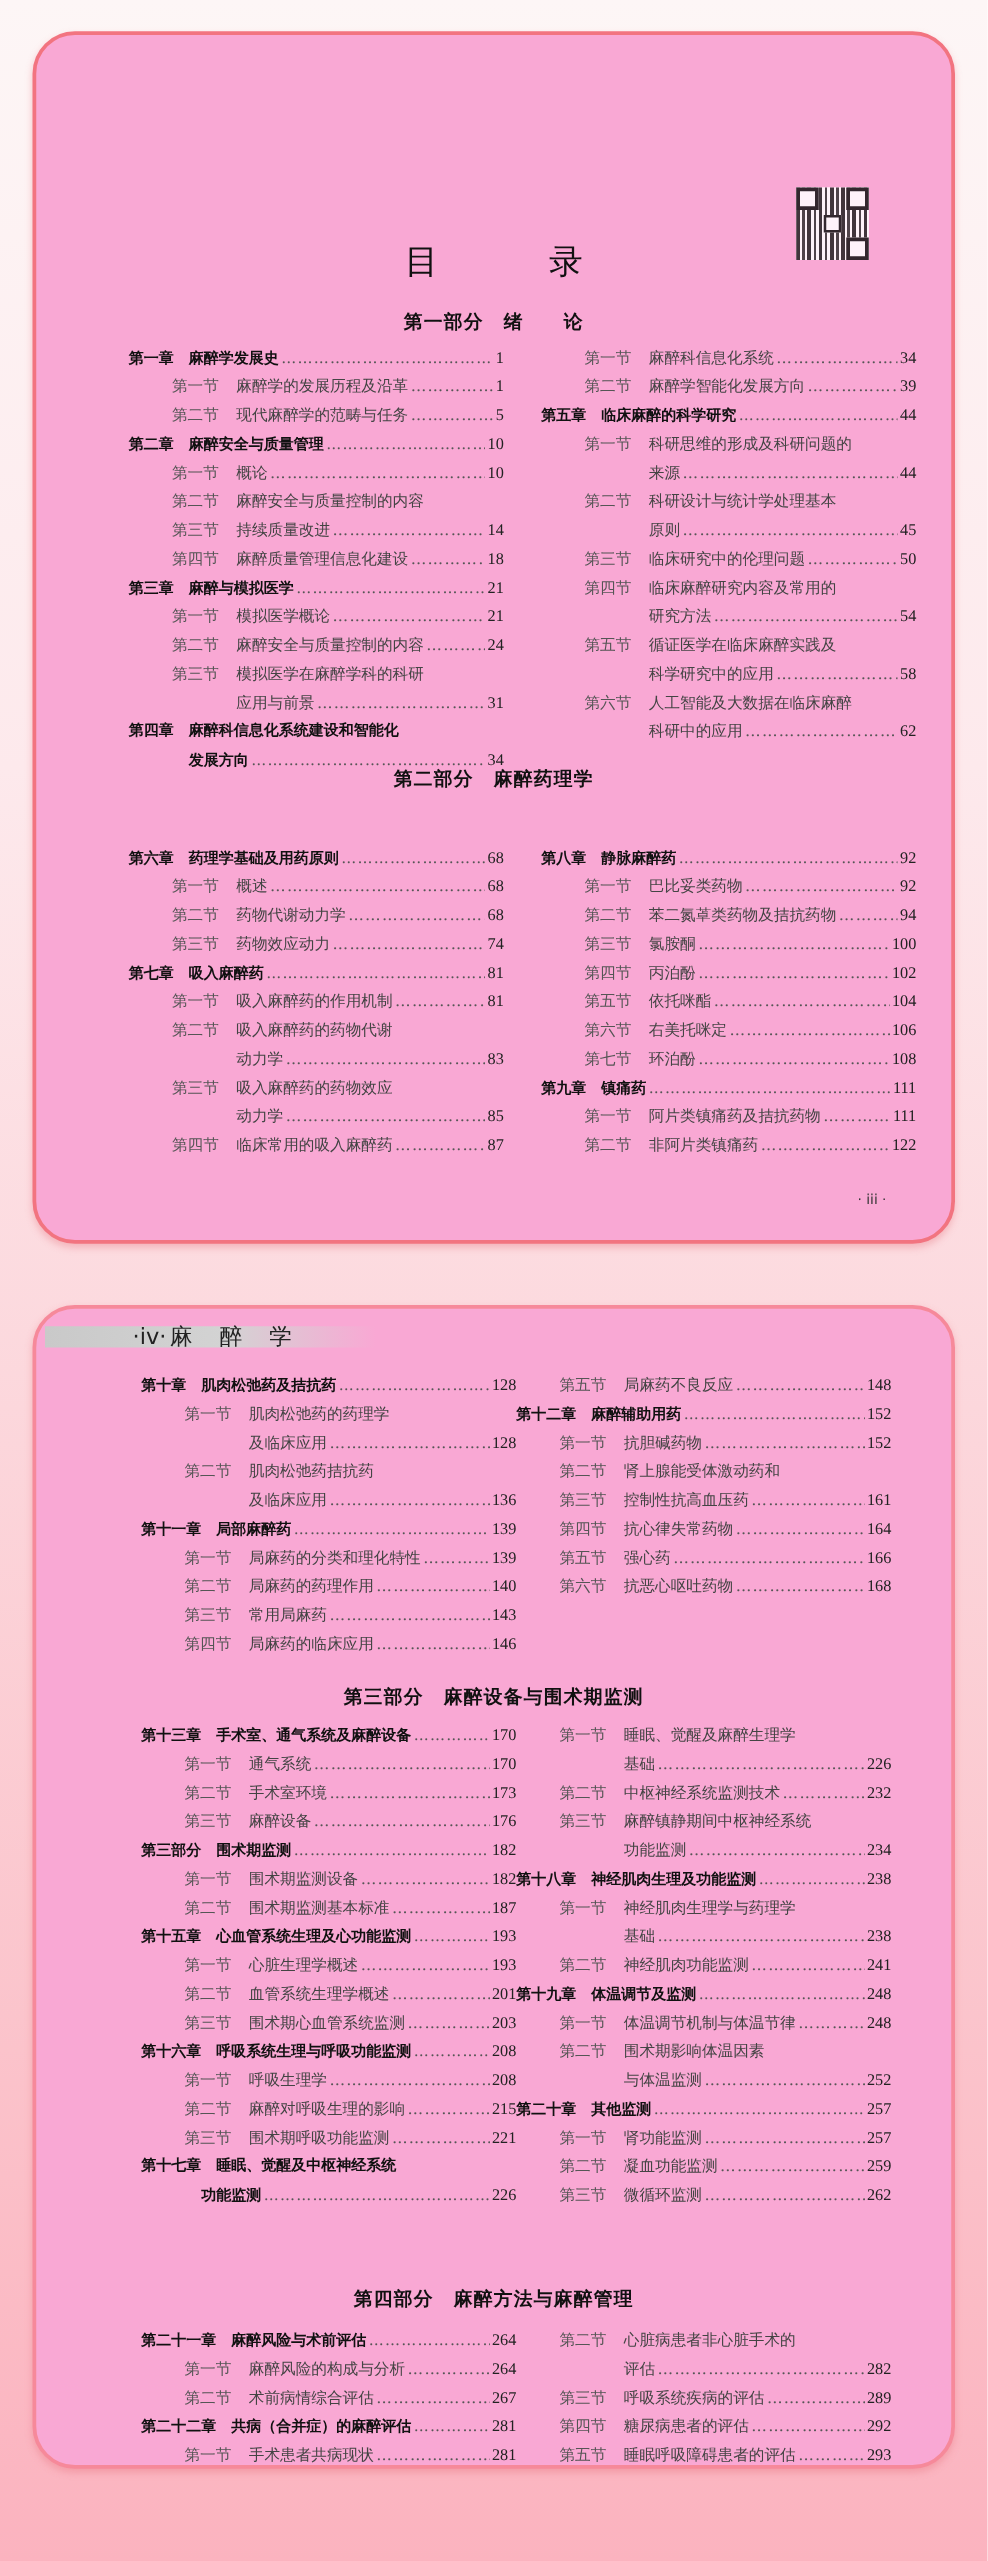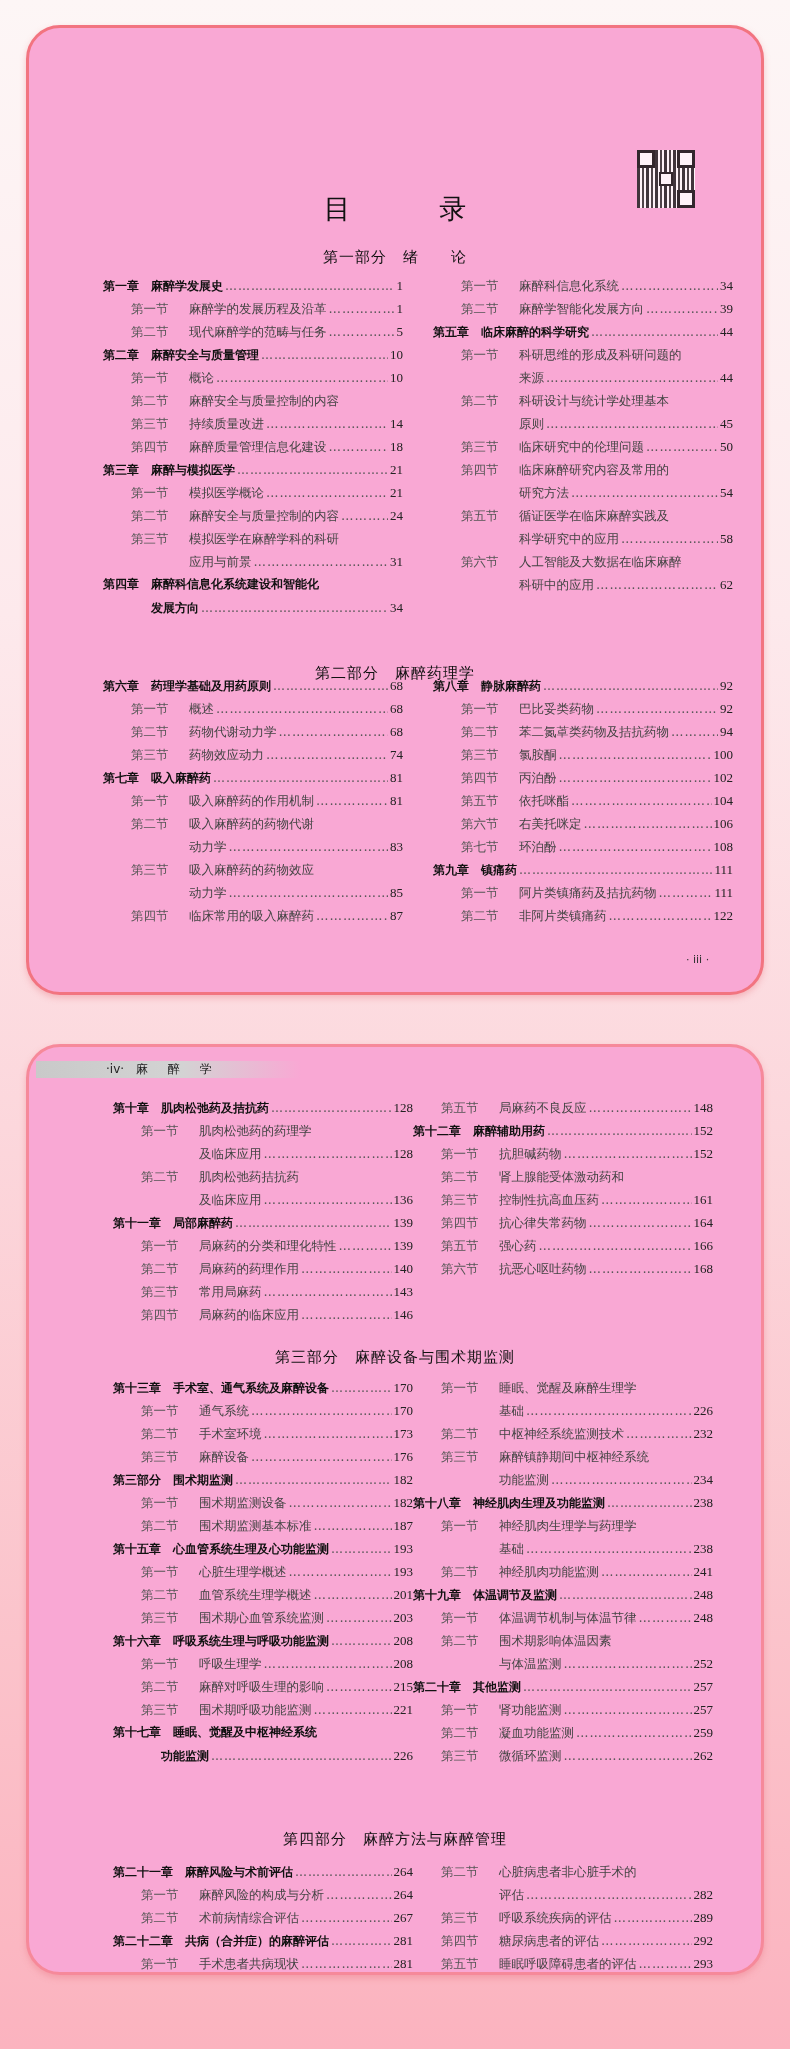--- a/index.html
+++ b/index.html
@@ -36,23 +36,23 @@
   .qr::before, .qr::after {
     content:""; position:absolute; width:12px; height:12px; border:3px solid #111; background:#fff;
   }
   .qr::before { left:0; top:0; }
   .qr::after { right:0; bottom:0; }
   .qr .corner { position:absolute; right:0; top:0; width:12px; height:12px; border:3px solid #111; background:#fff; }
   .qr .mid { position:absolute; left:22px; top:22px; width:10px; height:10px; border:2px solid #111; background:#fff; }
 
   .part-heading {
     position:absolute; left:0; right:0; text-align:center;
-    font-weight:normal; font-size:15px; color:#111; letter-spacing:1px;
-  }
-  .col { position:absolute; width:300px; }
+    font-weight:bold; font-size:15px; color:#111; letter-spacing:1px;
+  }
+  .col { position:absolute; width:300px;text-align:right; }
   .row {
     height:23px; line-height:23px; font-size:12.5px;
     display:flex; white-space:nowrap; align-items:baseline;
   }
   .row.chapter { font-family:"DejaVu Sans","Liberation Sans",sans-serif; font-weight:bold; font-size:12px; color:#111; }
   .row.section { color:#444; }
   .row .num { flex:0 0 auto; }
   .row.chapter .num { width:auto; margin-right:12px; }
   .row.section .num { margin-left:28px; margin-right:14px; width:44px; color:#555; }
   .row .txt { flex:0 0 auto; }
@@ -60,21 +60,21 @@
   .row .dots::before { content:"…………………………………………………………………………………………"; }
   .row .pg { flex:0 0 auto; font-family:"Liberation Serif","DejaVu Serif",serif; font-weight:normal; font-size:13px; color:#222; }
 
   .page-num {
     position:absolute; left:657px; top:925px; font-size:11px; color:#333;
     font-family:"DejaVu Sans","Liberation Sans",sans-serif;
   }
   .running-head {
     position:absolute; left:7px; top:14px; width:265px; height:17px;
     background: linear-gradient(90deg,#c9c9c9 0%, #d3d3d3 55%, rgba(255,255,255,0) 100%);
-    font-family:"DejaVu Sans","Liberation Sans",sans-serif; font-size:12px; line-height:17px; color:#222;
+    font-family:"DejaVu Sans","Liberation Sans",sans-serif; font-size:18px; line-height:17px; color:#222;
   }
   .running-head .pn { position:absolute; left:70px; }
   .running-head .bt { position:absolute; left:100px; letter-spacing:8px; }
 </style>
 </head>
 <body>
 
 <div class="card" id="card1">
   <div class="title">目 录</div>
   <div class="qr">
@@ -239,21 +239,21 @@
         <span class="txt">人工智能及大数据在临床麻醉</span>
       </div>
       <div class="row section">
         <span class="num" style="visibility: hidden;">第一节</span>
         <span class="txt">科研中的应用</span>
         <span class="dots"></span>
         <span class="pg">62</span>
       </div>
     </div>
 
-  <div class="part-heading" style="top:636px">第二部分　麻醉药理学</div>
+  <div class="part-heading" style="top:586px">第二部分　麻醉药理学</div>
   <div class="col" style="left:74px;top:646px">
       <div class="row chapter">
         <span class="num">第六章</span>
         <span class="txt">药理学基础及用药原则</span>
         <span class="dots"></span>
         <span class="pg">68</span>
       </div>
       <div class="row section">
         <span class="num">第一节</span>
         <span class="txt">概述</span>

